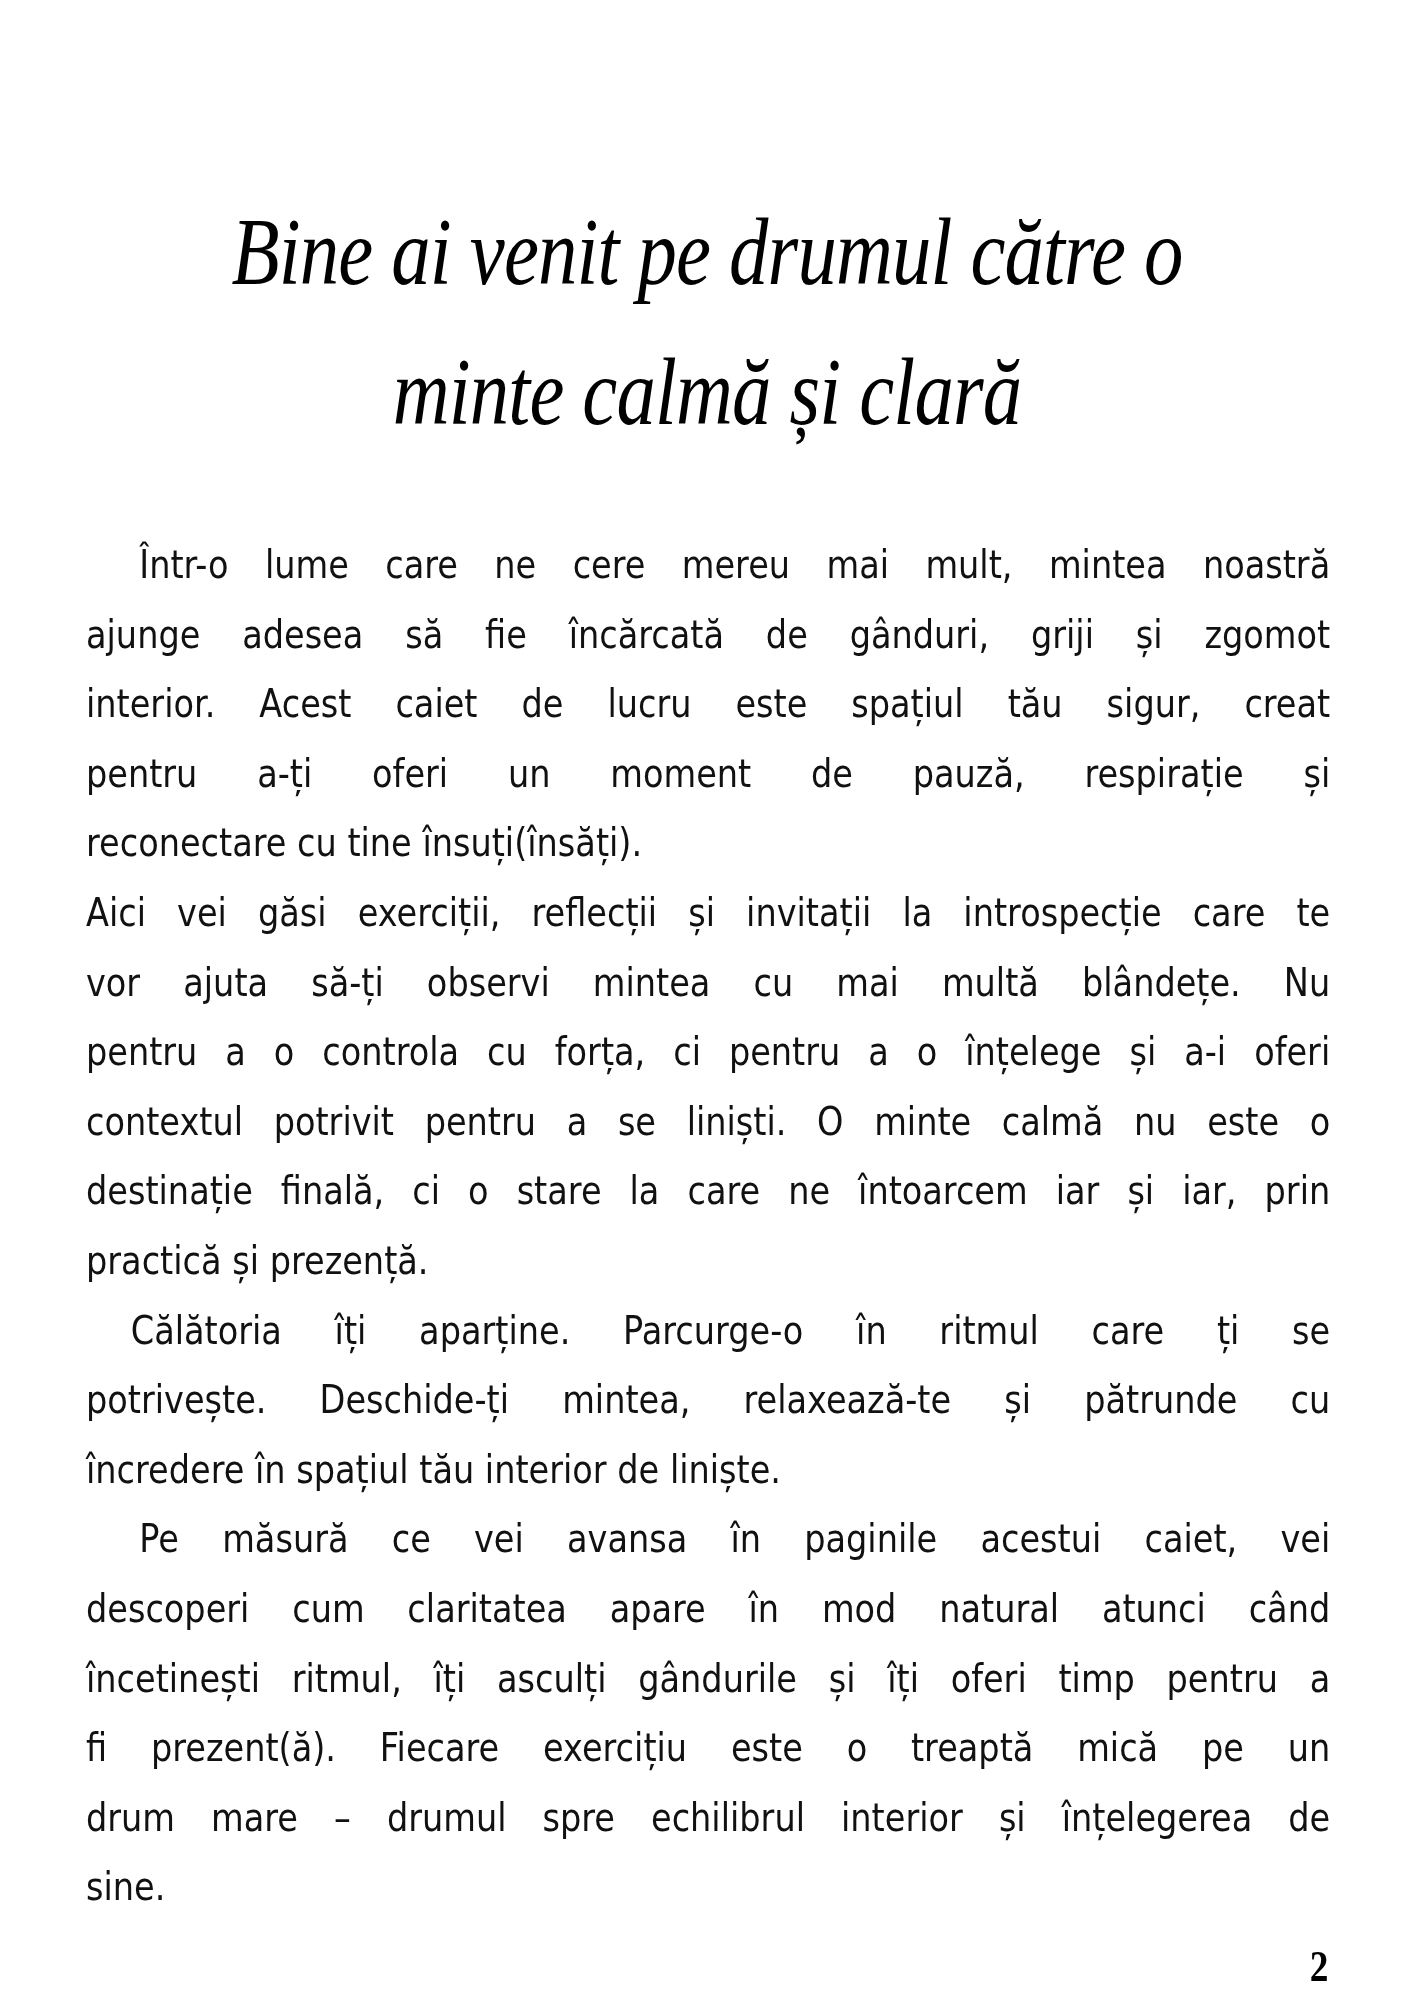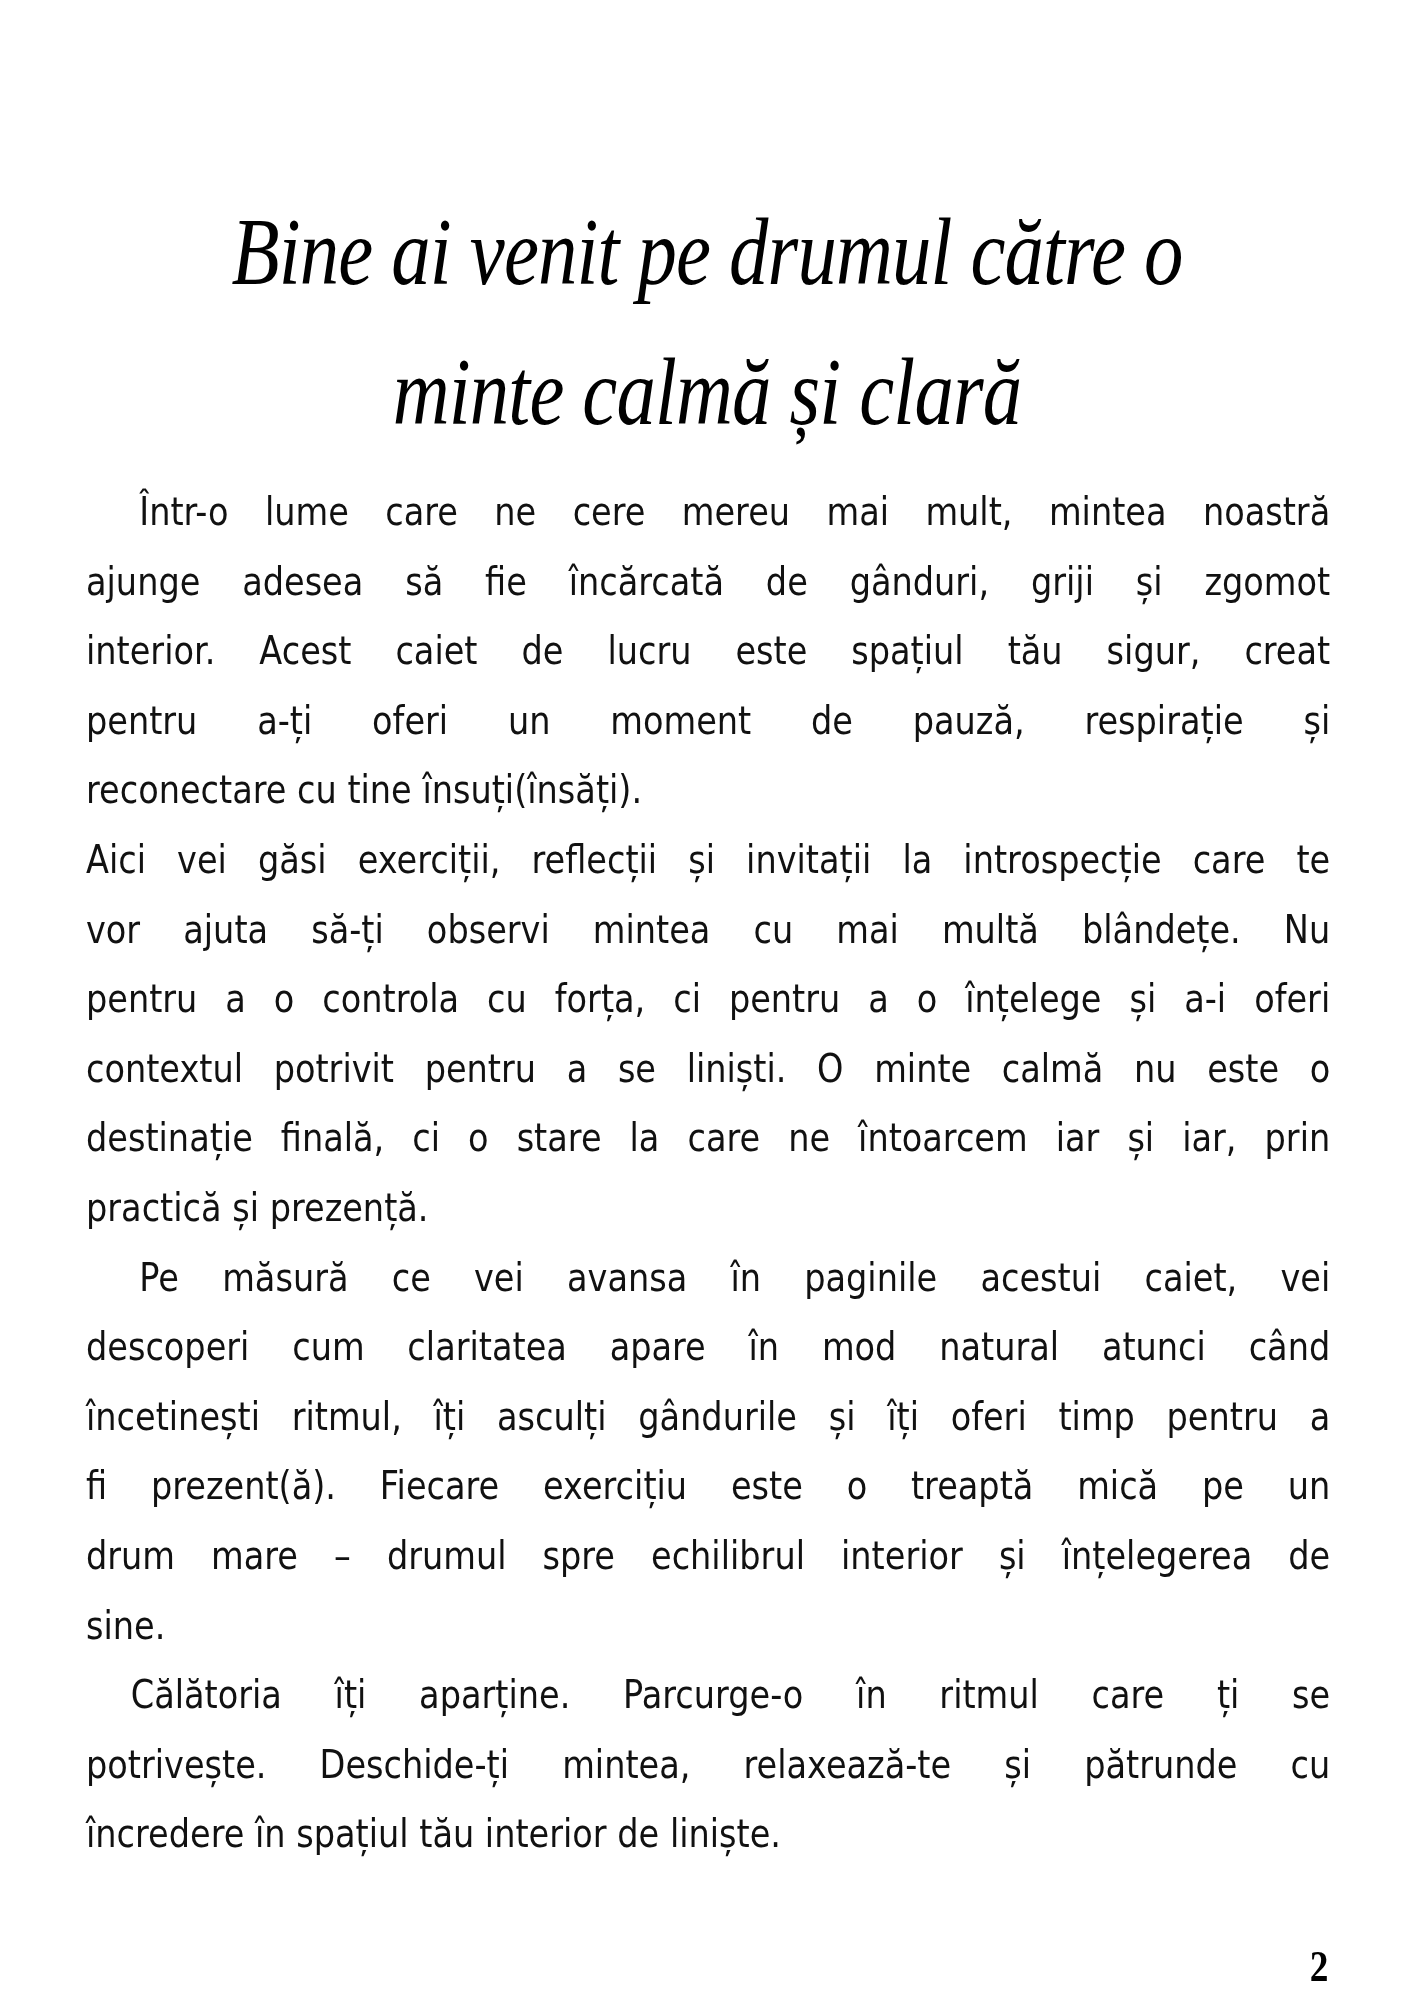--- a/index.html
+++ b/index.html
@@ -30,21 +30,21 @@
       letter-spacing: -1px;
     }
     .title .tline {
       display: block;
       white-space: nowrap;
     }
     .body-text {
       position: absolute;
       left: 86px;
       width: 1244px;
-      top: 477px;
+      top: 530px;
       font-family: "DejaVu Sans", sans-serif;
       font-size: 39px;
       color: #111111;
     }
     .line {
       display: block;
       height: 69.6px;
       line-height: 69.6px;
       white-space: nowrap;
       text-align: justify;
@@ -91,27 +91,27 @@
   </div>
   <div>
     <span class="line">Aici vei găsi exerciții, reflecții și invitații la introspecție care te</span>
     <span class="line">vor ajuta să-ți observi mintea cu mai multă blândețe. Nu</span>
     <span class="line">pentru a o controla cu forța, ci pentru a o înțelege și a-i oferi</span>
     <span class="line">contextul potrivit pentru a se liniști. O minte calmă nu este o</span>
     <span class="line">destinație finală, ci o stare la care ne întoarcem iar și iar, prin</span>
     <span class="line last">practică și prezență.</span>
   </div>
   <div>
+    <span class="line indent-sm">Călătoria îți aparține. Parcurge-o în ritmul care ți se</span>
+    <span class="line">potrivește. Deschide-ți mintea, relaxează-te și pătrunde cu</span>
+    <span class="line last">încredere în spațiul tău interior de liniște.</span>
+  </div>
+  <div>
     <span class="line indent">Pe măsură ce vei avansa în paginile acestui caiet, vei</span>
     <span class="line">descoperi cum claritatea apare în mod natural atunci când</span>
     <span class="line">încetinești ritmul, îți asculți gândurile și îți oferi timp pentru a</span>
     <span class="line">fi prezent(ă). Fiecare exercițiu este o treaptă mică pe un</span>
     <span class="line">drum mare – drumul spre echilibrul interior și înțelegerea de</span>
     <span class="line last">sine.</span>
   </div>
-  <div>
-    <span class="line indent-sm">Călătoria îți aparține. Parcurge-o în ritmul care ți se</span>
-    <span class="line">potrivește. Deschide-ți mintea, relaxează-te și pătrunde cu</span>
-    <span class="line last">încredere în spațiul tău interior de liniște.</span>
-  </div>
 </div>
 
 <div class="page-number">2</div>
 
 </body></html>

